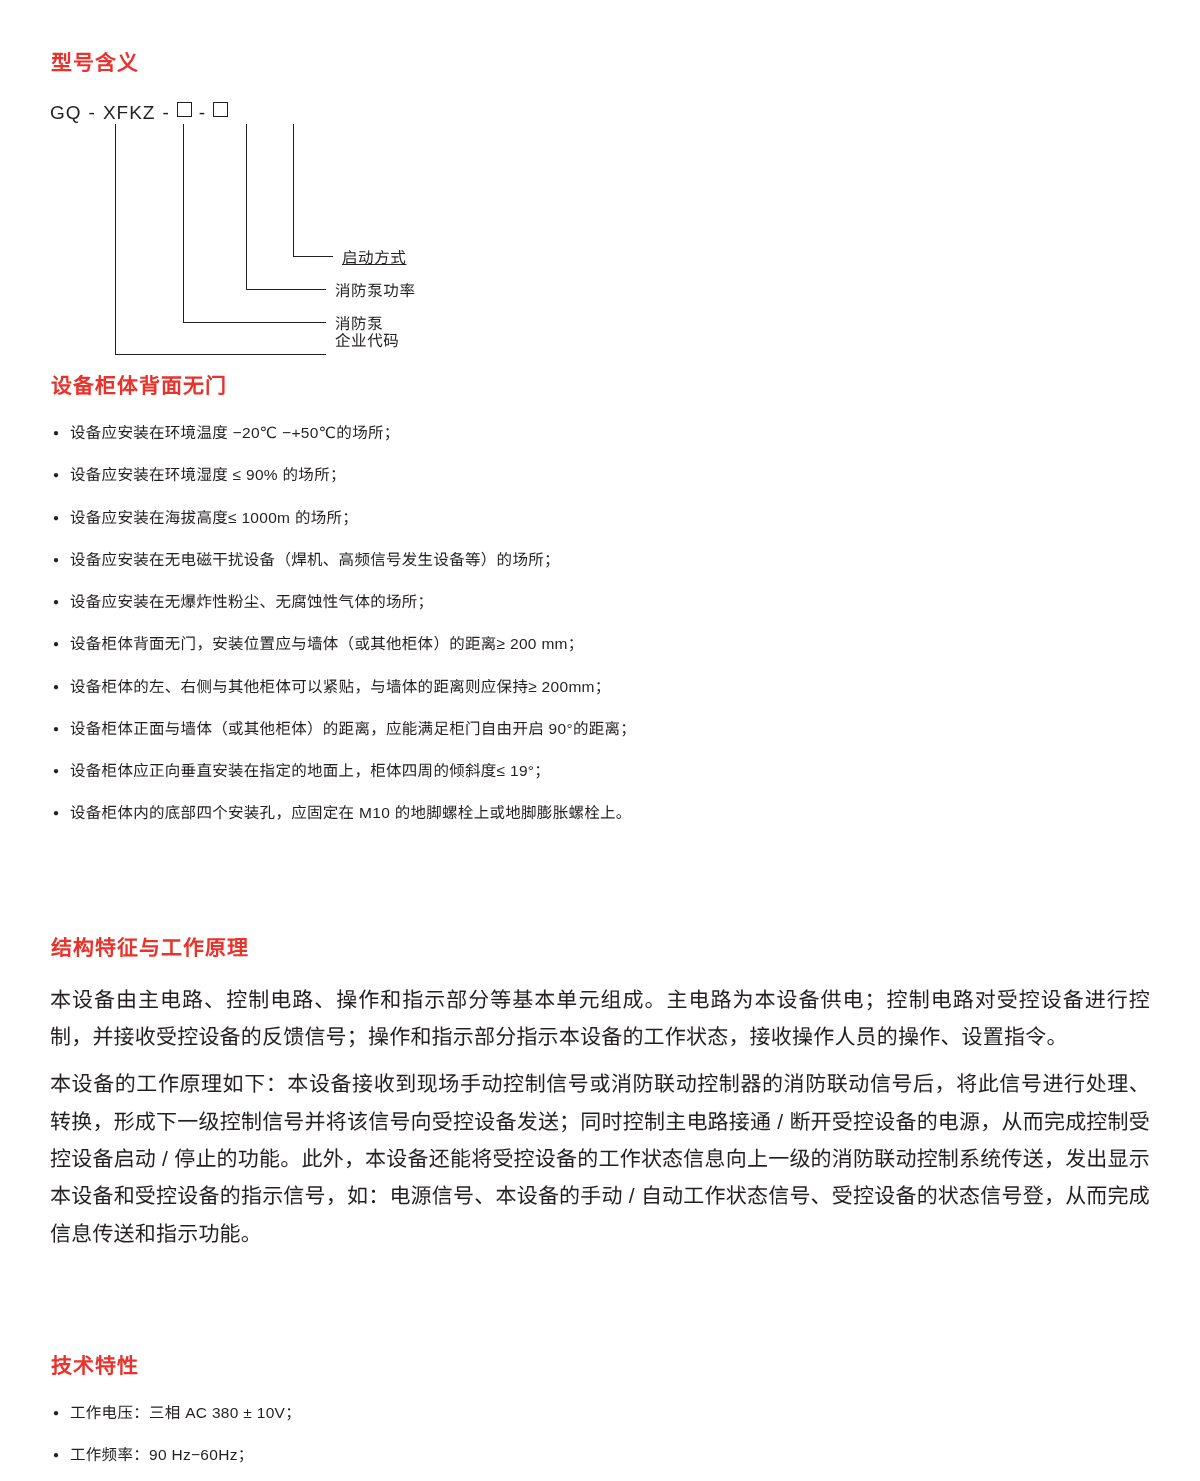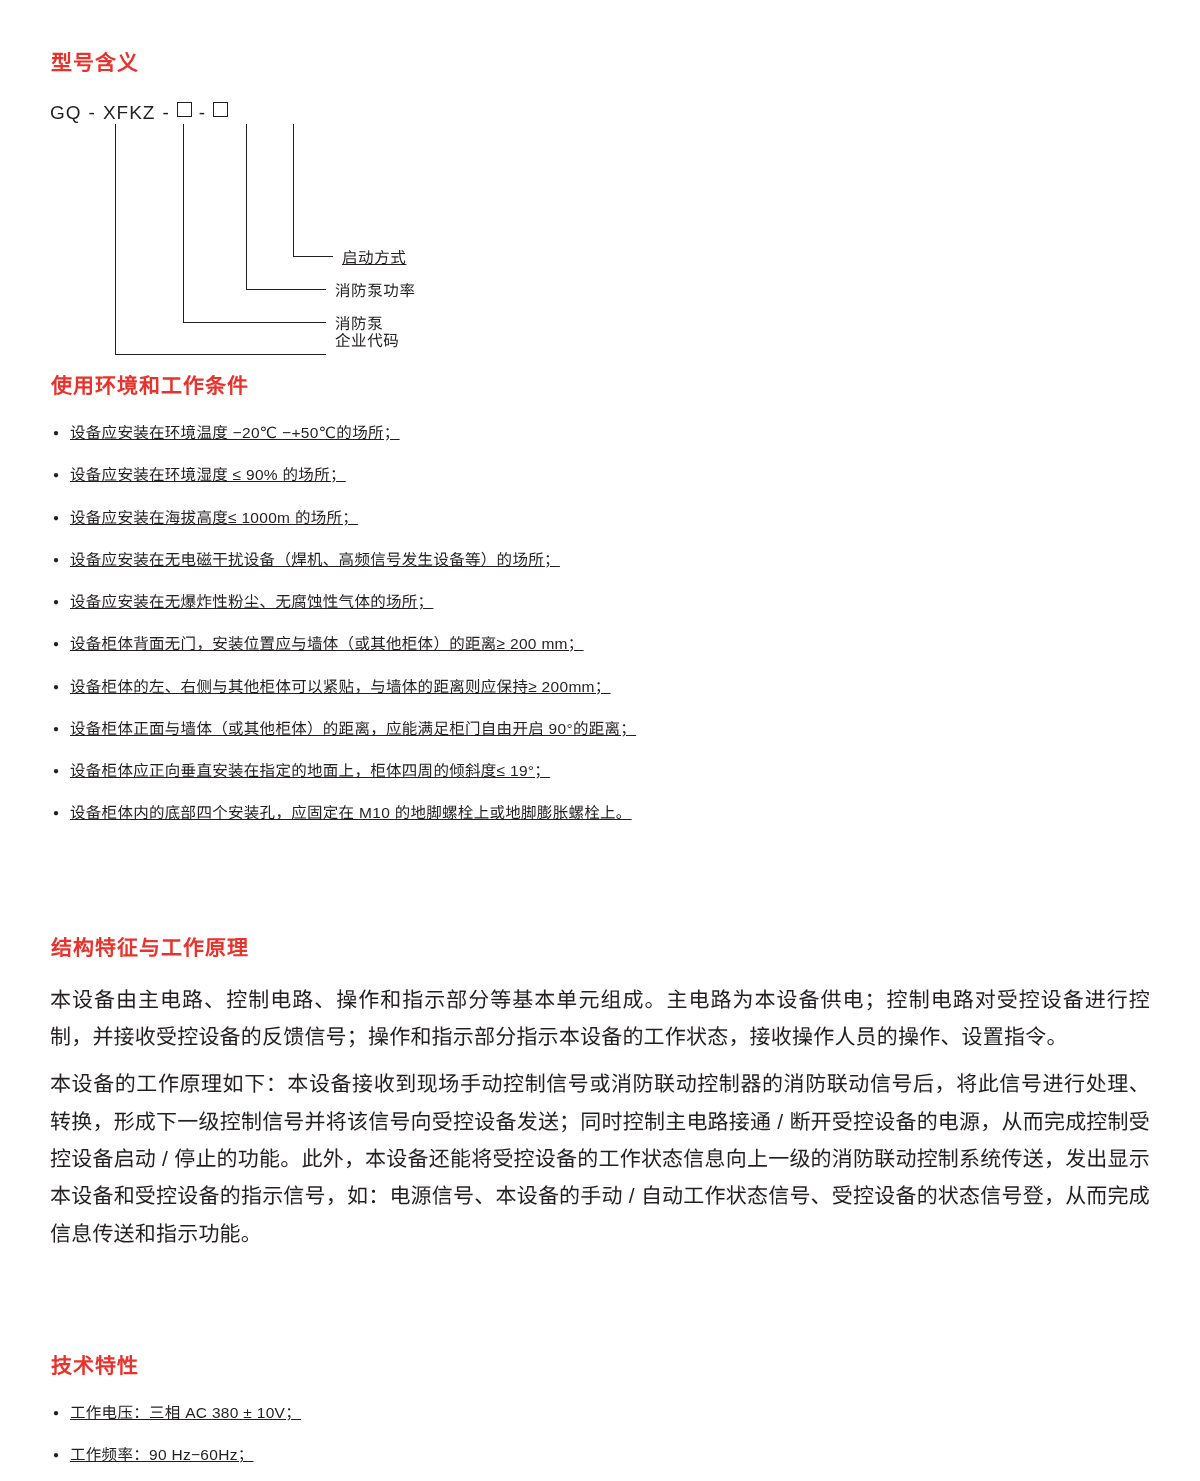--- a/index.html
+++ b/index.html
@@ -72,21 +72,20 @@
   
   .bullets { margin: 22px 0 0 0; padding: 0; list-style: none; }
   .bullets li {
     position: relative;
     font-size: 15.5px;
     line-height: 1.5;
     color: #231f20;
     padding-left: 20px;
     margin-bottom: 19px;
     letter-spacing: 0.3px;
-    text-decoration: underline;
   }
   .bullets li::before {
     content: "\25CF";
     position: absolute;
     left: 3px;
     top: 0;
     font-size: 10px;
     line-height: 23px;
     color: #231f20;
   }
@@ -134,21 +133,21 @@
       <div class="leader-label" style="left:292px; top:143px;text-decoration:underline;">启动方式</div>
       <div class="leader-label" style="left:285px; top:176px;">消防泵功率</div>
       <div class="leader-label" style="left:285px; top:209px;">消防泵</div>
       <div class="leader-label" style="left:285px; top:226px;">企业代码</div>
     </div>
   </section>
 
   <div class="gap-lg"></div>
 
   <section>
-    <h2 class="section-title">使用环境和工作条件</h2>
+    <h2 class="section-title">设备柜体背面无门</h2>
     <ul class="bullets">
       <li>设备应安装在环境温度 −20℃ −+50℃的场所；</li>
       <li>设备应安装在环境湿度 ≤ 90% 的场所；</li>
       <li>设备应安装在海拔高度≤ 1000m 的场所；</li>
       <li>设备应安装在无电磁干扰设备（焊机、高频信号发生设备等）的场所；</li>
       <li>设备应安装在无爆炸性粉尘、无腐蚀性气体的场所；</li>
       <li>设备柜体背面无门，安装位置应与墙体（或其他柜体）的距离≥ 200 mm；</li>
       <li>设备柜体的左、右侧与其他柜体可以紧贴，与墙体的距离则应保持≥ 200mm；</li>
       <li>设备柜体正面与墙体（或其他柜体）的距离，应能满足柜门自由开启 90°的距离；</li>
       <li>设备柜体应正向垂直安装在指定的地面上，柜体四周的倾斜度≤ 19°；</li>

